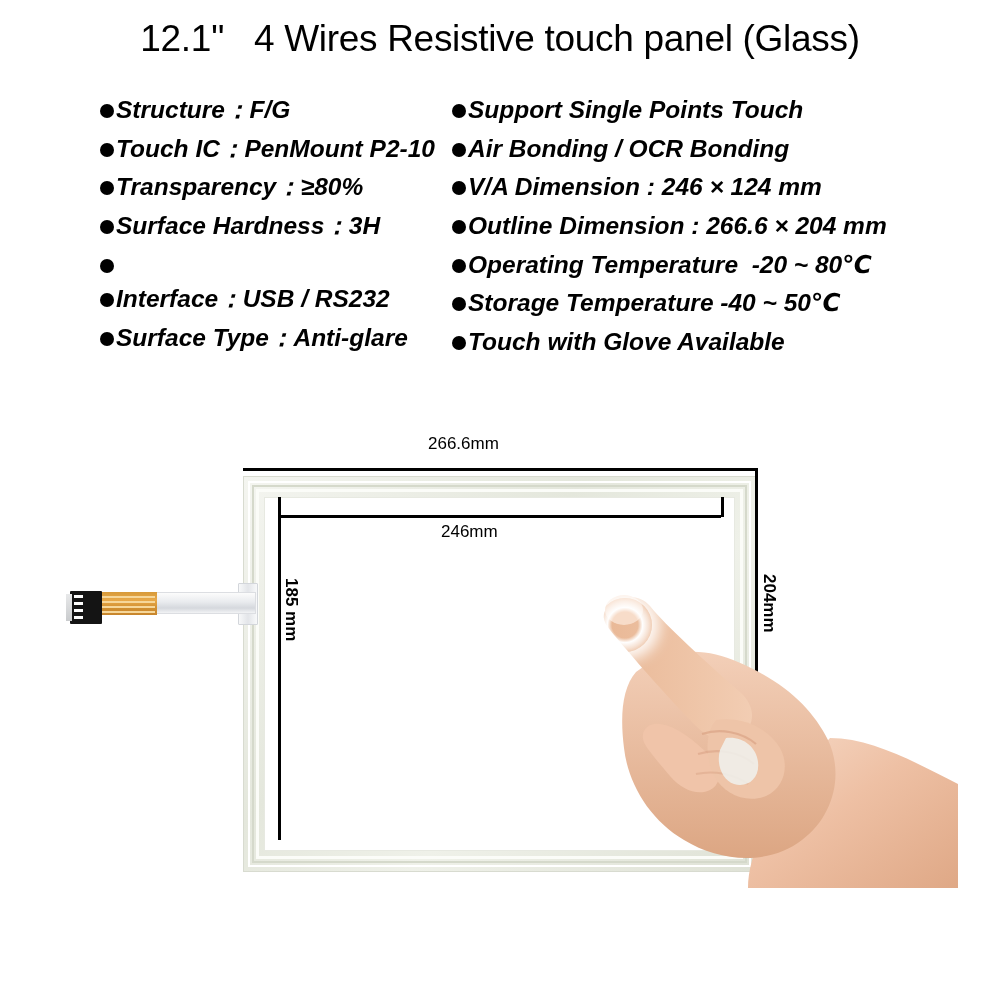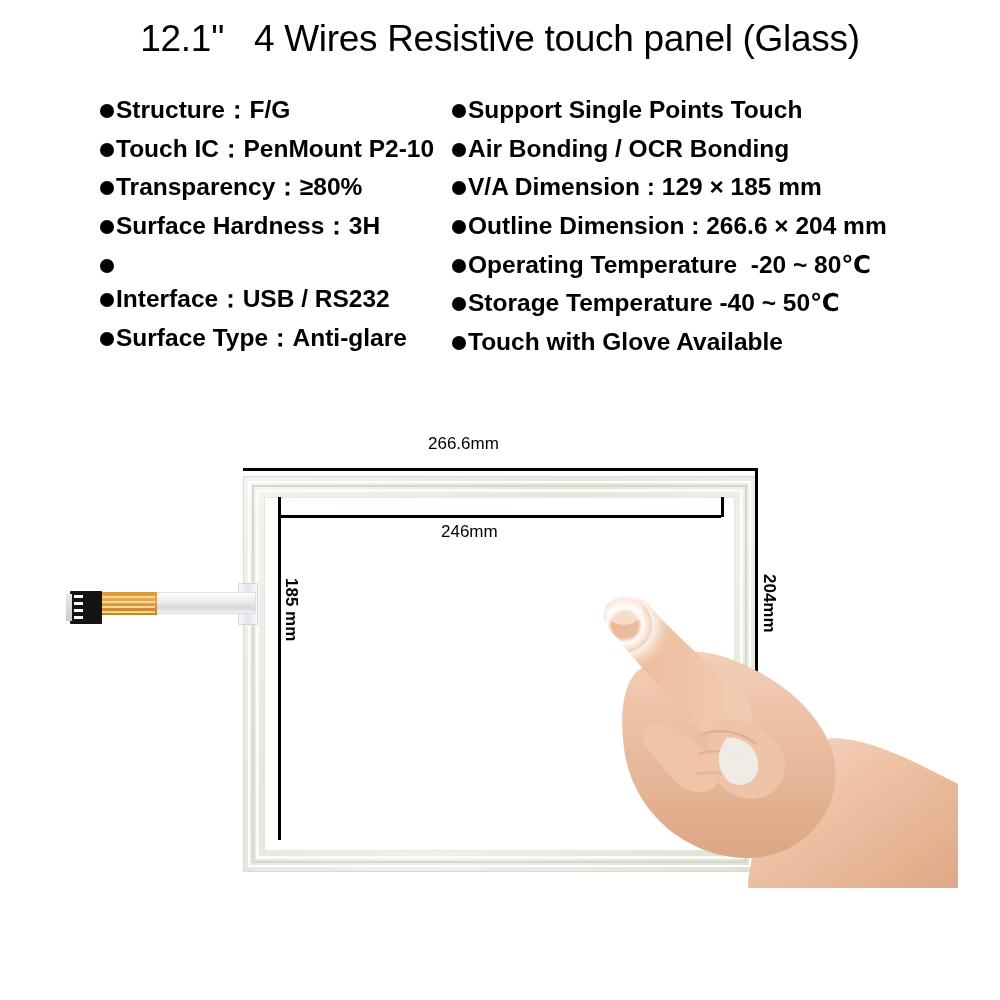--- a/index.html
+++ b/index.html
@@ -12,21 +12,21 @@
     font-size:37px;font-weight:400;letter-spacing:-0.3px;white-space:pre;
   }
 
   
   .spec-col{position:absolute;}
   #spec-left{left:100px;top:98px;width:360px;}
   #spec-right{left:452px;top:98px;width:470px;text-align:center;}
   .spec-item{
     display:flex;align-items:flex-start;
     font-size:24.5px;font-weight:700;line-height:1;
-    margin-bottom:14.2px;white-space:pre;
+    margin-bottom:14.2px;white-space:pre;font-style:italic;
   }
   .bullet{
     display:inline-block;width:14px;height:14px;border-radius:50%;
     background:#000;margin-right:2px;margin-top:6px;flex:0 0 auto;
   }
   .spec-text{display:inline-block;}
 
   
   #panel-outer{
     position:absolute;left:243px;top:476px;width:513px;height:396px;
@@ -137,21 +137,21 @@
   <div class="spec-item">
     <span class="bullet"></span>
     <span class="spec-text">Support Single Points Touch</span>
   </div>
   <div class="spec-item">
     <span class="bullet"></span>
     <span class="spec-text">Air Bonding / OCR Bonding</span>
   </div>
   <div class="spec-item">
     <span class="bullet"></span>
-    <span class="spec-text">V/A Dimension : 129 × 185 mm</span>
+    <span class="spec-text">V/A Dimension : 246 × 124 mm</span>
   </div>
   <div class="spec-item">
     <span class="bullet"></span>
     <span class="spec-text">Outline Dimension : 266.6 × 204 mm</span>
   </div>
   <div class="spec-item">
     <span class="bullet"></span>
     <span class="spec-text">Operating Temperature  -20 ~ 80℃</span>
   </div>
   <div class="spec-item">

